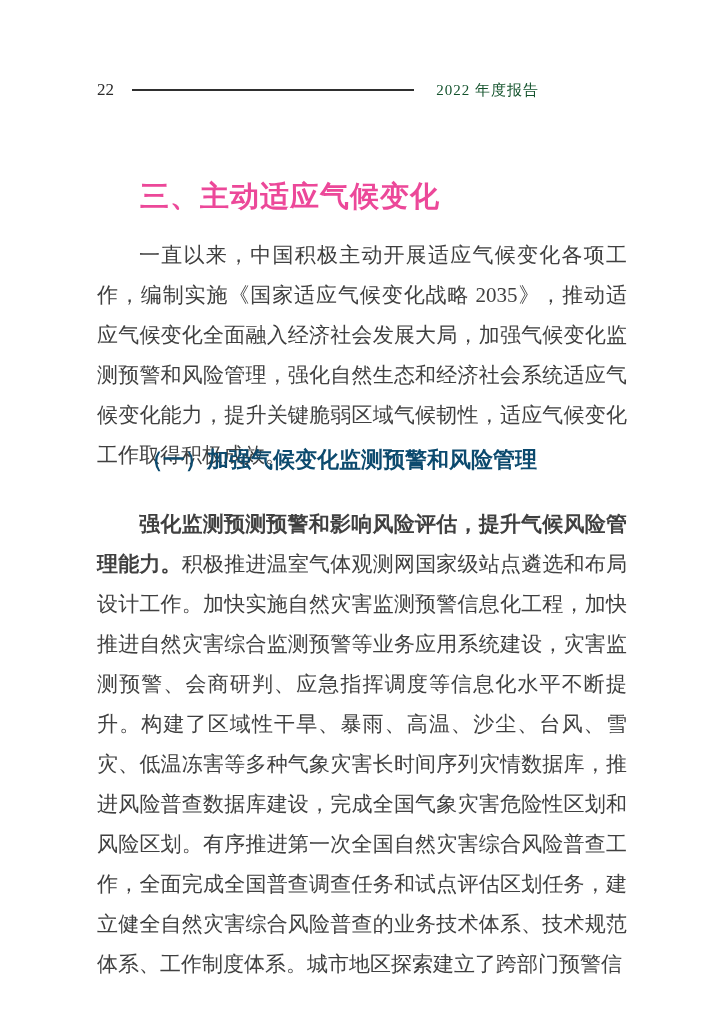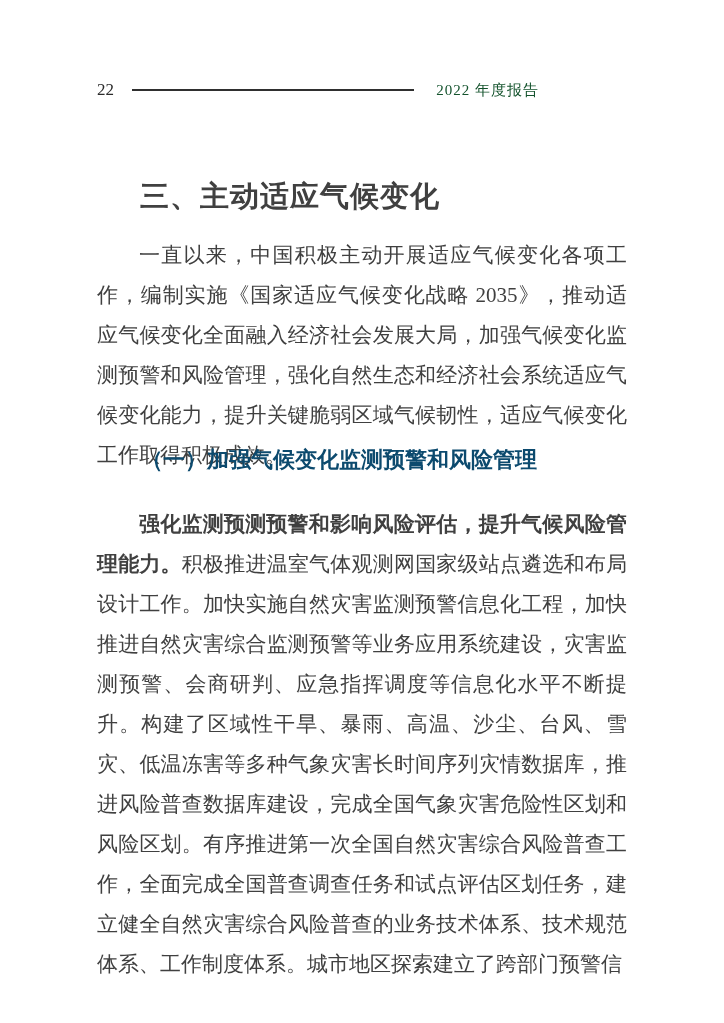--- a/index.html
+++ b/index.html
@@ -46,21 +46,21 @@
   }
   
   .section-title {
     position: absolute;
     top: 155px;
     left: 140px;
     font-size: 29px;
     line-height: 44px;
     font-weight: bold;
     letter-spacing: 1px;
-    color: #404040;
+    color: #ec4899;
     font-family: "Liberation Serif", "DejaVu Serif", serif;
   }
   
   .body-para {
     position: absolute;
     left: 97px;
     width: 530px;
     margin: 0;
     font-size: 21px;
     line-height: 40px;

